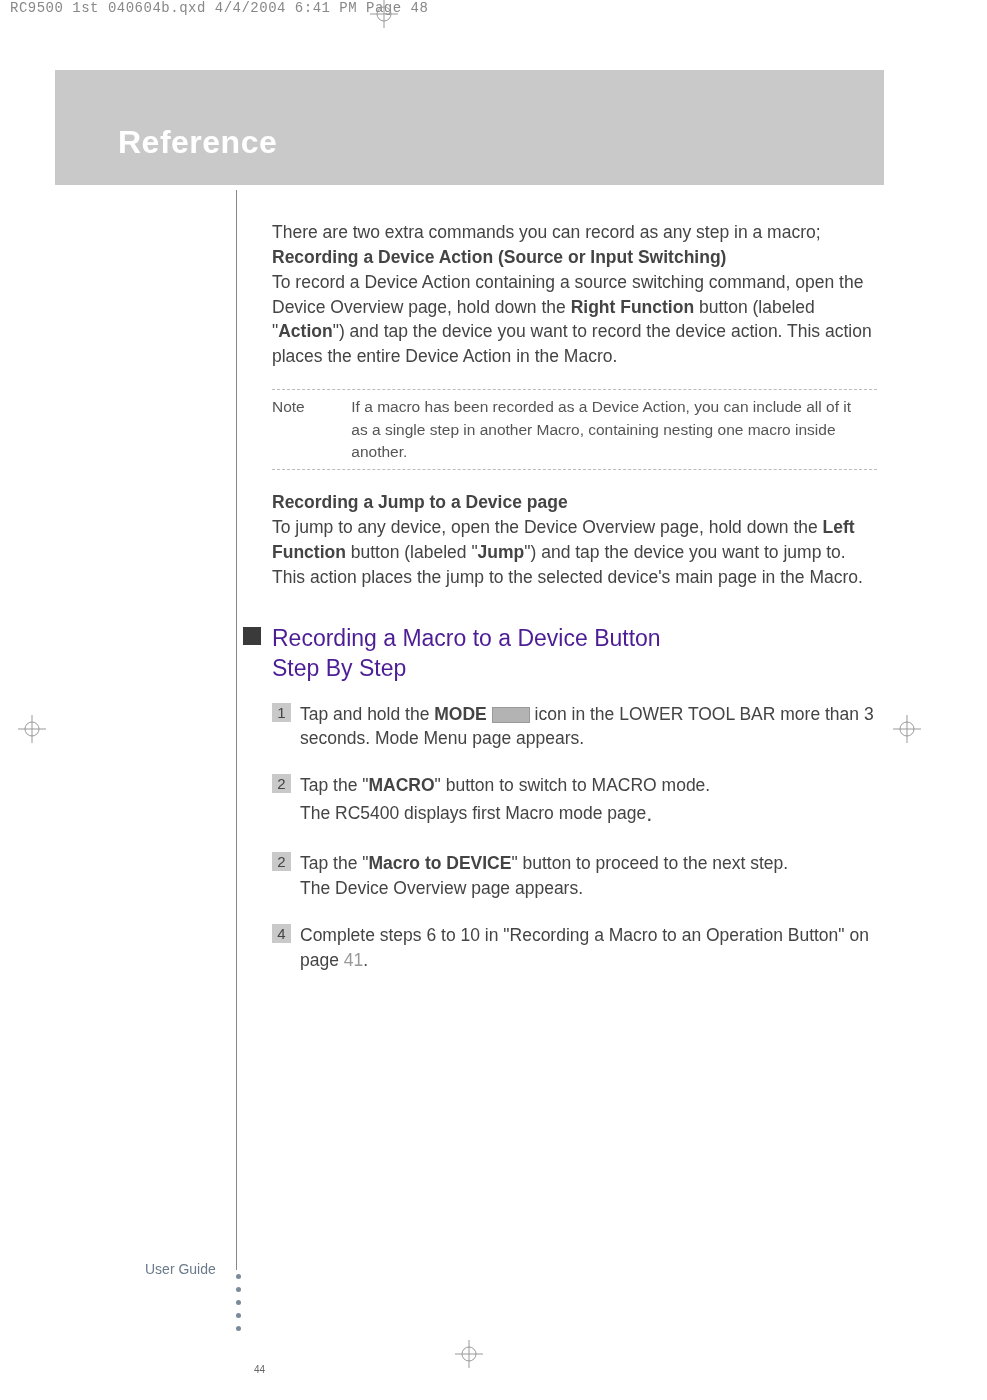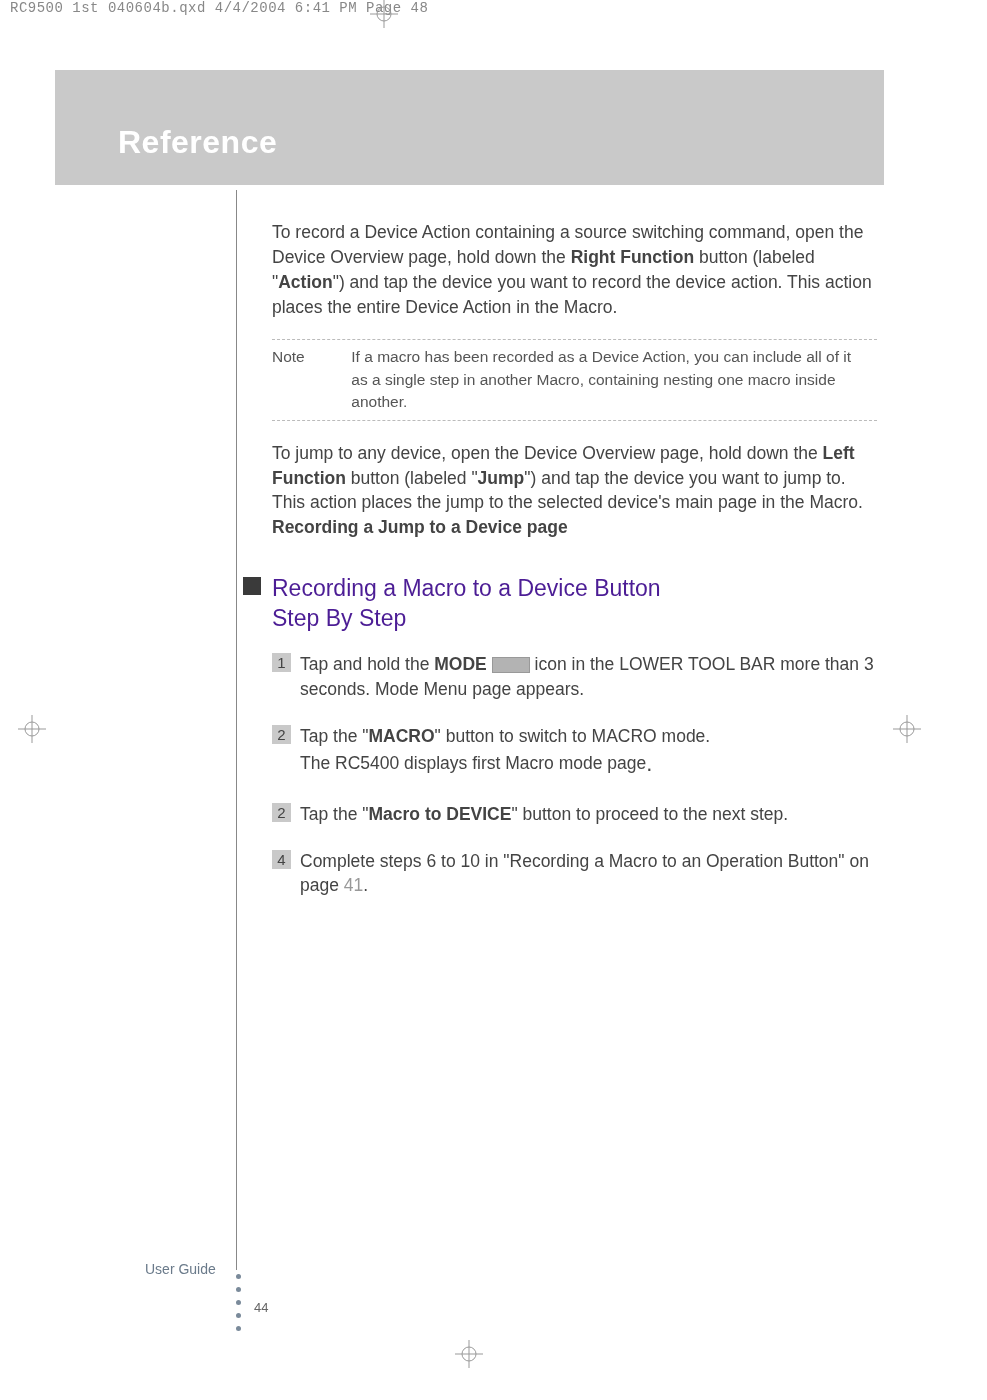--- a/index.html
+++ b/index.html
@@ -18,21 +18,21 @@
   .bold { font-weight: bold; }
   .note-block { margin: 10px 0 20px 0; border-top: 1px dashed #bbb; border-bottom: 1px dashed #bbb; padding: 6px 0; font-size: 15.5px; color: #555; line-height: 1.45; }
   .note-label { display: inline-block; width: 75px; vertical-align: top; }
   .note-text { display: inline-block; width: 515px; vertical-align: top; }
   .section-head { position: relative; margin: 34px 0 18px 0; font-size: 23px; color: #4c1d95; line-height: 1.3; }
   .section-box { position: absolute; left: -29px; top: 3px; width: 18px; height: 18px; background: #3a3a3a; }
   .step { margin-bottom: 22px; padding-left: 28px; position: relative; }
   .step-num { position: absolute; left: 0; top: 1px; width: 19px; height: 19px; background: #c9c9c9; color: #444; font-size: 15px; text-align: center; line-height: 19px; }
   .mode-icon { display: inline-block; width: 38px; height: 16px; background: #b3b3b3; vertical-align: middle; border: 1px solid #999; }
   .user-guide { position: absolute; top: 1261px; left: 145px; font-size: 14px; color: #6a7a8a; }
-  .page-num { position: absolute; top: 1300px; left: 254px; font-size: 13px; color: #666; }
+  .page-num { position: absolute; top: 1364px; left: 254px; font-size: 10px; color: #666; }
   .dots { position: absolute; top: 1274px; left: 236px; }
   .dots div { width: 5px; height: 5px; background: #7a8a9a; border-radius: 50%; margin-bottom: 8px; }
   .gray-link { color: #999; }
   svg.cross { width: 28px; height: 28px; }
   svg.cross line, svg.cross circle { stroke: #999; stroke-width: 1; fill: none; }
 </style>
 </head>
 <body>
 
 <div class="header-bar">RC9500 1st 040604b.qxd  4/4/2004  6:41 PM  Page 48</div>
@@ -66,37 +66,39 @@
     </svg>
 </div>
 
 <div class="gray-bar"></div>
 <div class="chapter-title">Reference</div>
 
 <div class="vrule"></div>
 
 <div class="content">
 
+  <p class="block">There are two extra commands you can record as any step in a macro;</p>
 
   <div class="block">
+    <p><span class="bold">Recording a Device Action (Source or Input Switching)</span></p>
     <p>
       <span>To record a Device Action containing a source switching command, open the Device Overview page, hold down the </span><span class="bold">Right Function</span><span> button (labeled "</span><span class="bold">Action</span><span>") and tap the device you want to record the device action. This action places the entire Device Action in the Macro.</span>
     </p>
   </div>
 
   <div class="note-block">
     <span class="note-label">Note</span>
     <span class="note-text">If a macro has been recorded as a Device Action, you can include all of it as a single step in another Macro, containing nesting one macro inside another.</span>
   </div>
 
   <div class="block">
+    <p><span class="bold">Recording a Jump to a Device page</span></p>
     <p>
       <span>To jump to any device, open the Device Overview page, hold down the </span><span class="bold">Left Function</span><span> button (labeled "</span><span class="bold">Jump</span><span>") and tap the device you want to jump to. This action places the jump to the selected device's main page in the Macro.</span>
     </p>
-    <p><span class="bold">Recording a Jump to a Device page</span></p>
   </div>
 
   <div class="section-head">
     <div class="section-box"></div>
     <span>Recording a Macro to a Device Button</span><br>
     <span>Step By Step</span>
   </div>
 
   <div class="step">
     <div class="step-num">1</div>
@@ -107,20 +109,21 @@
 
   <div class="step">
     <div class="step-num">2</div>
     <span>Tap the "</span><span class="bold">MACRO</span><span>" button to switch to MACRO mode.</span><br>
     <span>The RC5400 displays first Macro mode page</span><span style="font-size:22px; vertical-align:-2px;">.</span>
   </div>
 
   <div class="step">
     <div class="step-num">2</div>
     <span>Tap the "</span><span class="bold">Macro to DEVICE</span><span>" button to proceed to the next step.</span><br>
+    <span>The Device Overview page appears.</span>
   </div>
 
   <div class="step">
     <div class="step-num">3</div>
   </div>
 
   <div class="step">
     <div class="step-num">4</div>
     <span>Complete steps 6 to 10 in "Recording a Macro to an Operation Button" on page </span><span class="gray-link">41</span><span>.</span>
   </div>

